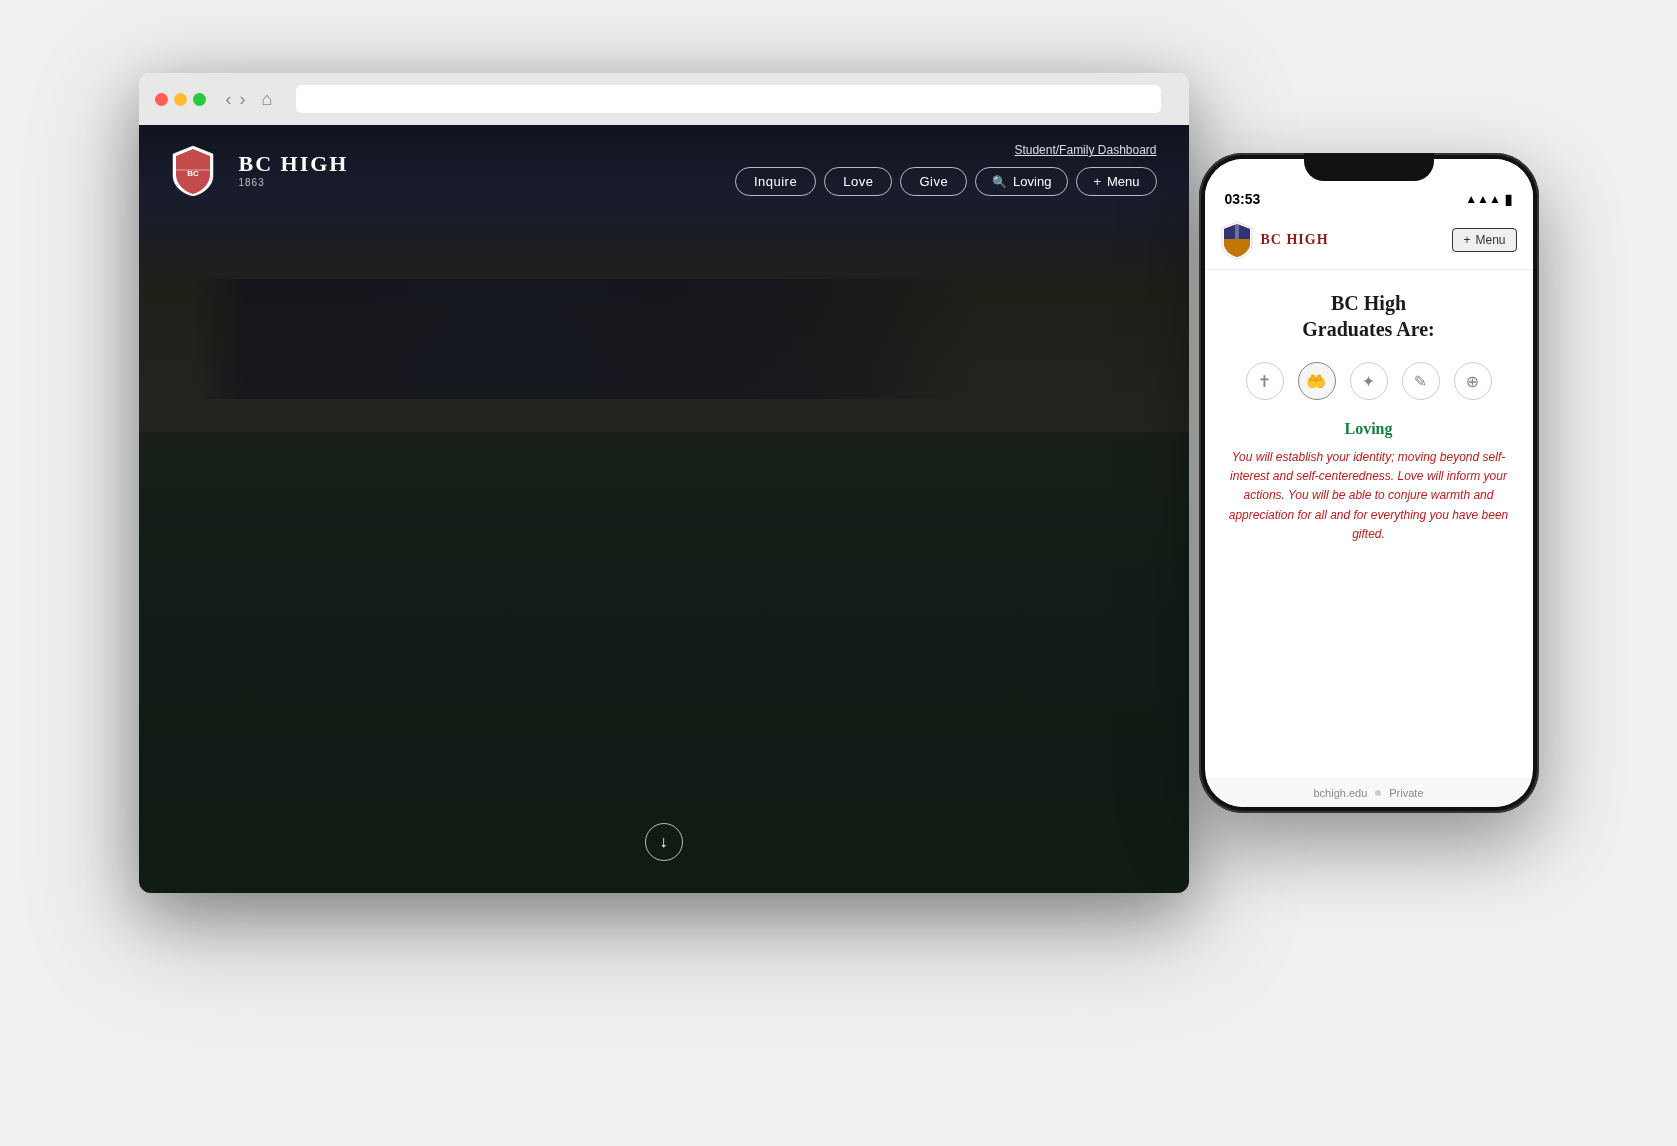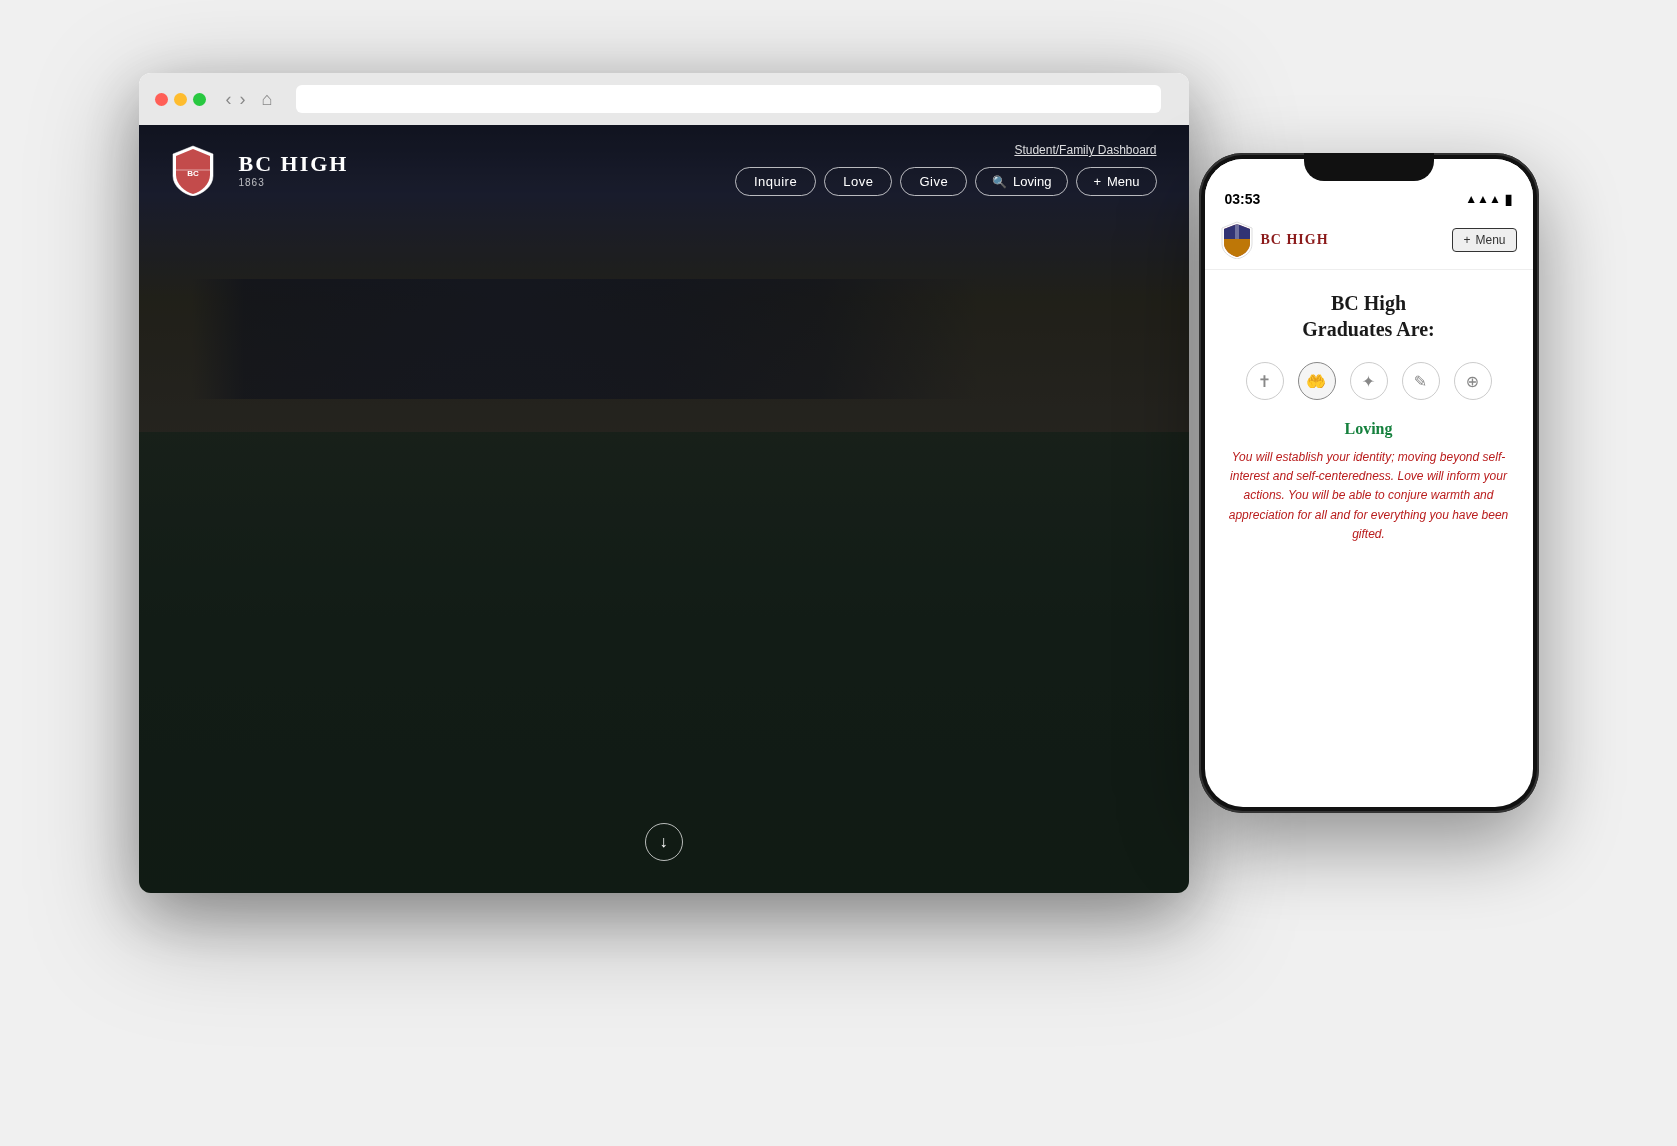--- a/index.html
+++ b/index.html
@@ -597,17 +597,22 @@
           <div class="grad-icon-circle active">🤲</div>
           <div class="grad-icon-circle">✦</div>
           <div class="grad-icon-circle">✎</div>
           <div class="grad-icon-circle">⊕</div>
         </div>
 
         <p class="grad-trait-title">Loving</p>
         <p class="grad-trait-desc">You will establish your identity; moving beyond self-interest and self-centeredness. Love will inform your actions. You will be able to conjure warmth and appreciation for all and for everything you have been gifted.</p>
       </div>
 
+      <div class="phone-bottom-url">
+        <span>bchigh.edu</span>
+        <div class="url-dot"></div>
+        <span>Private</span>
+      </div>
 
     </div>
   </div>
 
 </div>
 
 </body></html>

